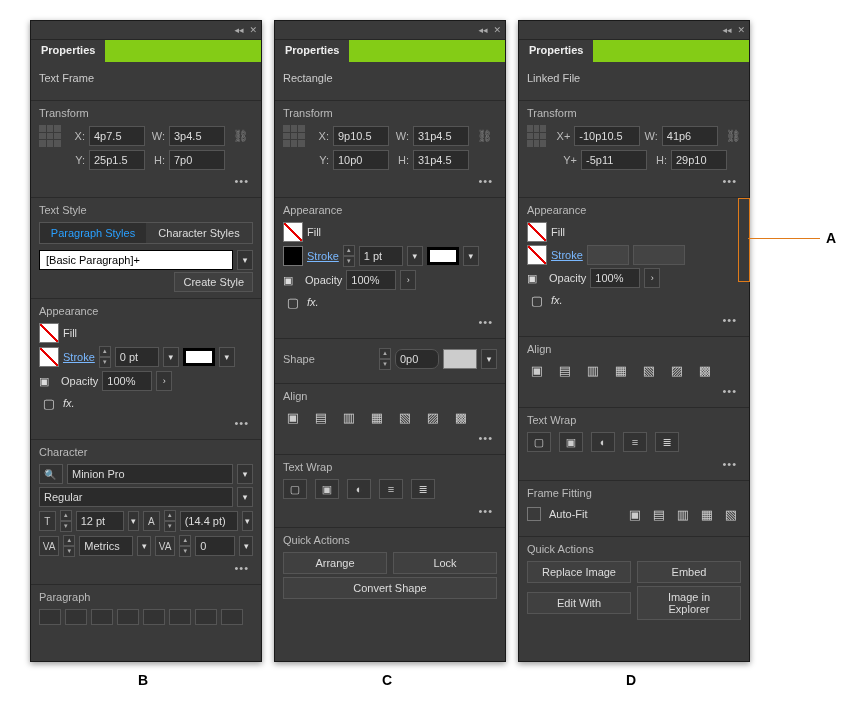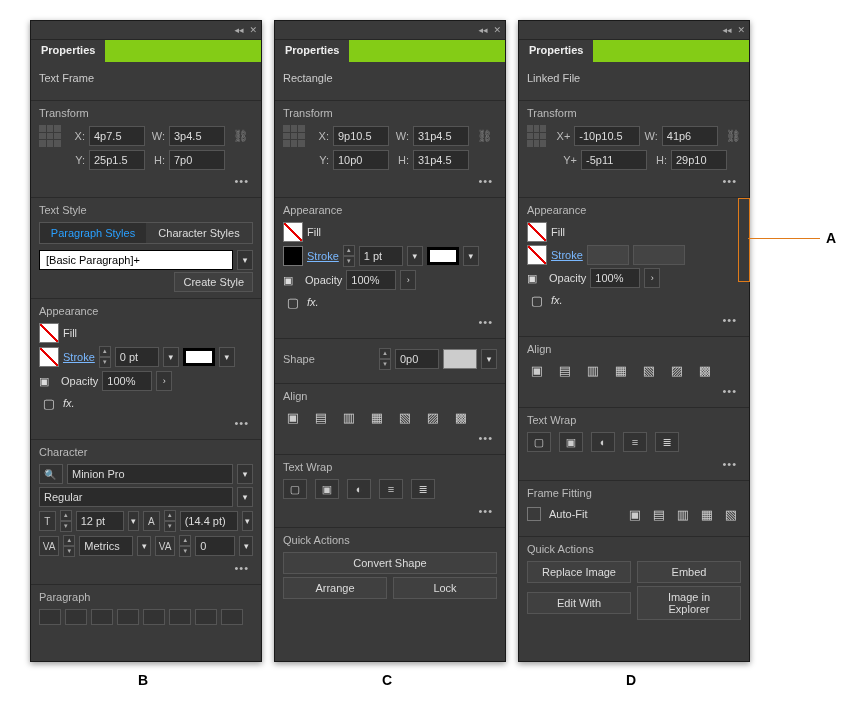--- a/index.html
+++ b/index.html
@@ -398,21 +398,21 @@
     </div>
 
     <div class="section">
       <div class="row">
         <span class="sub-label" style="margin:0">Shape</span>
         <div style="flex:1"></div>
         <div class="stepper">
             <div>▴</div>
             <div>▾</div>
           </div>
-        <input class="input" style="width: 34px;" value="0p0">
+        <input class="input" style="width: 34px; border-radius: 7px;" value="0p0">
         <div class="swatch cornerbox"></div>
         <div class="chev">▾</div>
       </div>
     </div>
 
     <div class="section">
       <span class="sub-label">Align</span>
       <div class="iconrow">
         <span class="icnbtn">▣</span>
         <span class="icnbtn">▤</span>
@@ -432,26 +432,26 @@
         <span class="icnbtn2">▣</span>
         <span class="icnbtn2">◐</span>
         <span class="icnbtn2">≡</span>
         <span class="icnbtn2">≣</span>
       </div>
       <div class="ellipsis">•••</div>
     </div>
 
     <div class="section" style="border-bottom:none">
       <span class="sub-label">Quick Actions</span>
-      <div class="row">
-        <div class="btn" style="flex:1">Convert Shape</div>
-      </div>
       <div class="row" style="gap:6px">
         <div class="btn" style="flex:1">Arrange</div>
         <div class="btn" style="flex:1">Lock</div>
+      </div>
+      <div class="row">
+        <div class="btn" style="flex:1">Convert Shape</div>
       </div>
     </div>
   </div>
 
   <div class="panel panel-d">
     <div class="titlebar">
       <span class="glyph">◂◂</span>
       <span class="glyph">✕</span>
     </div>
     <div class="tabbar">

